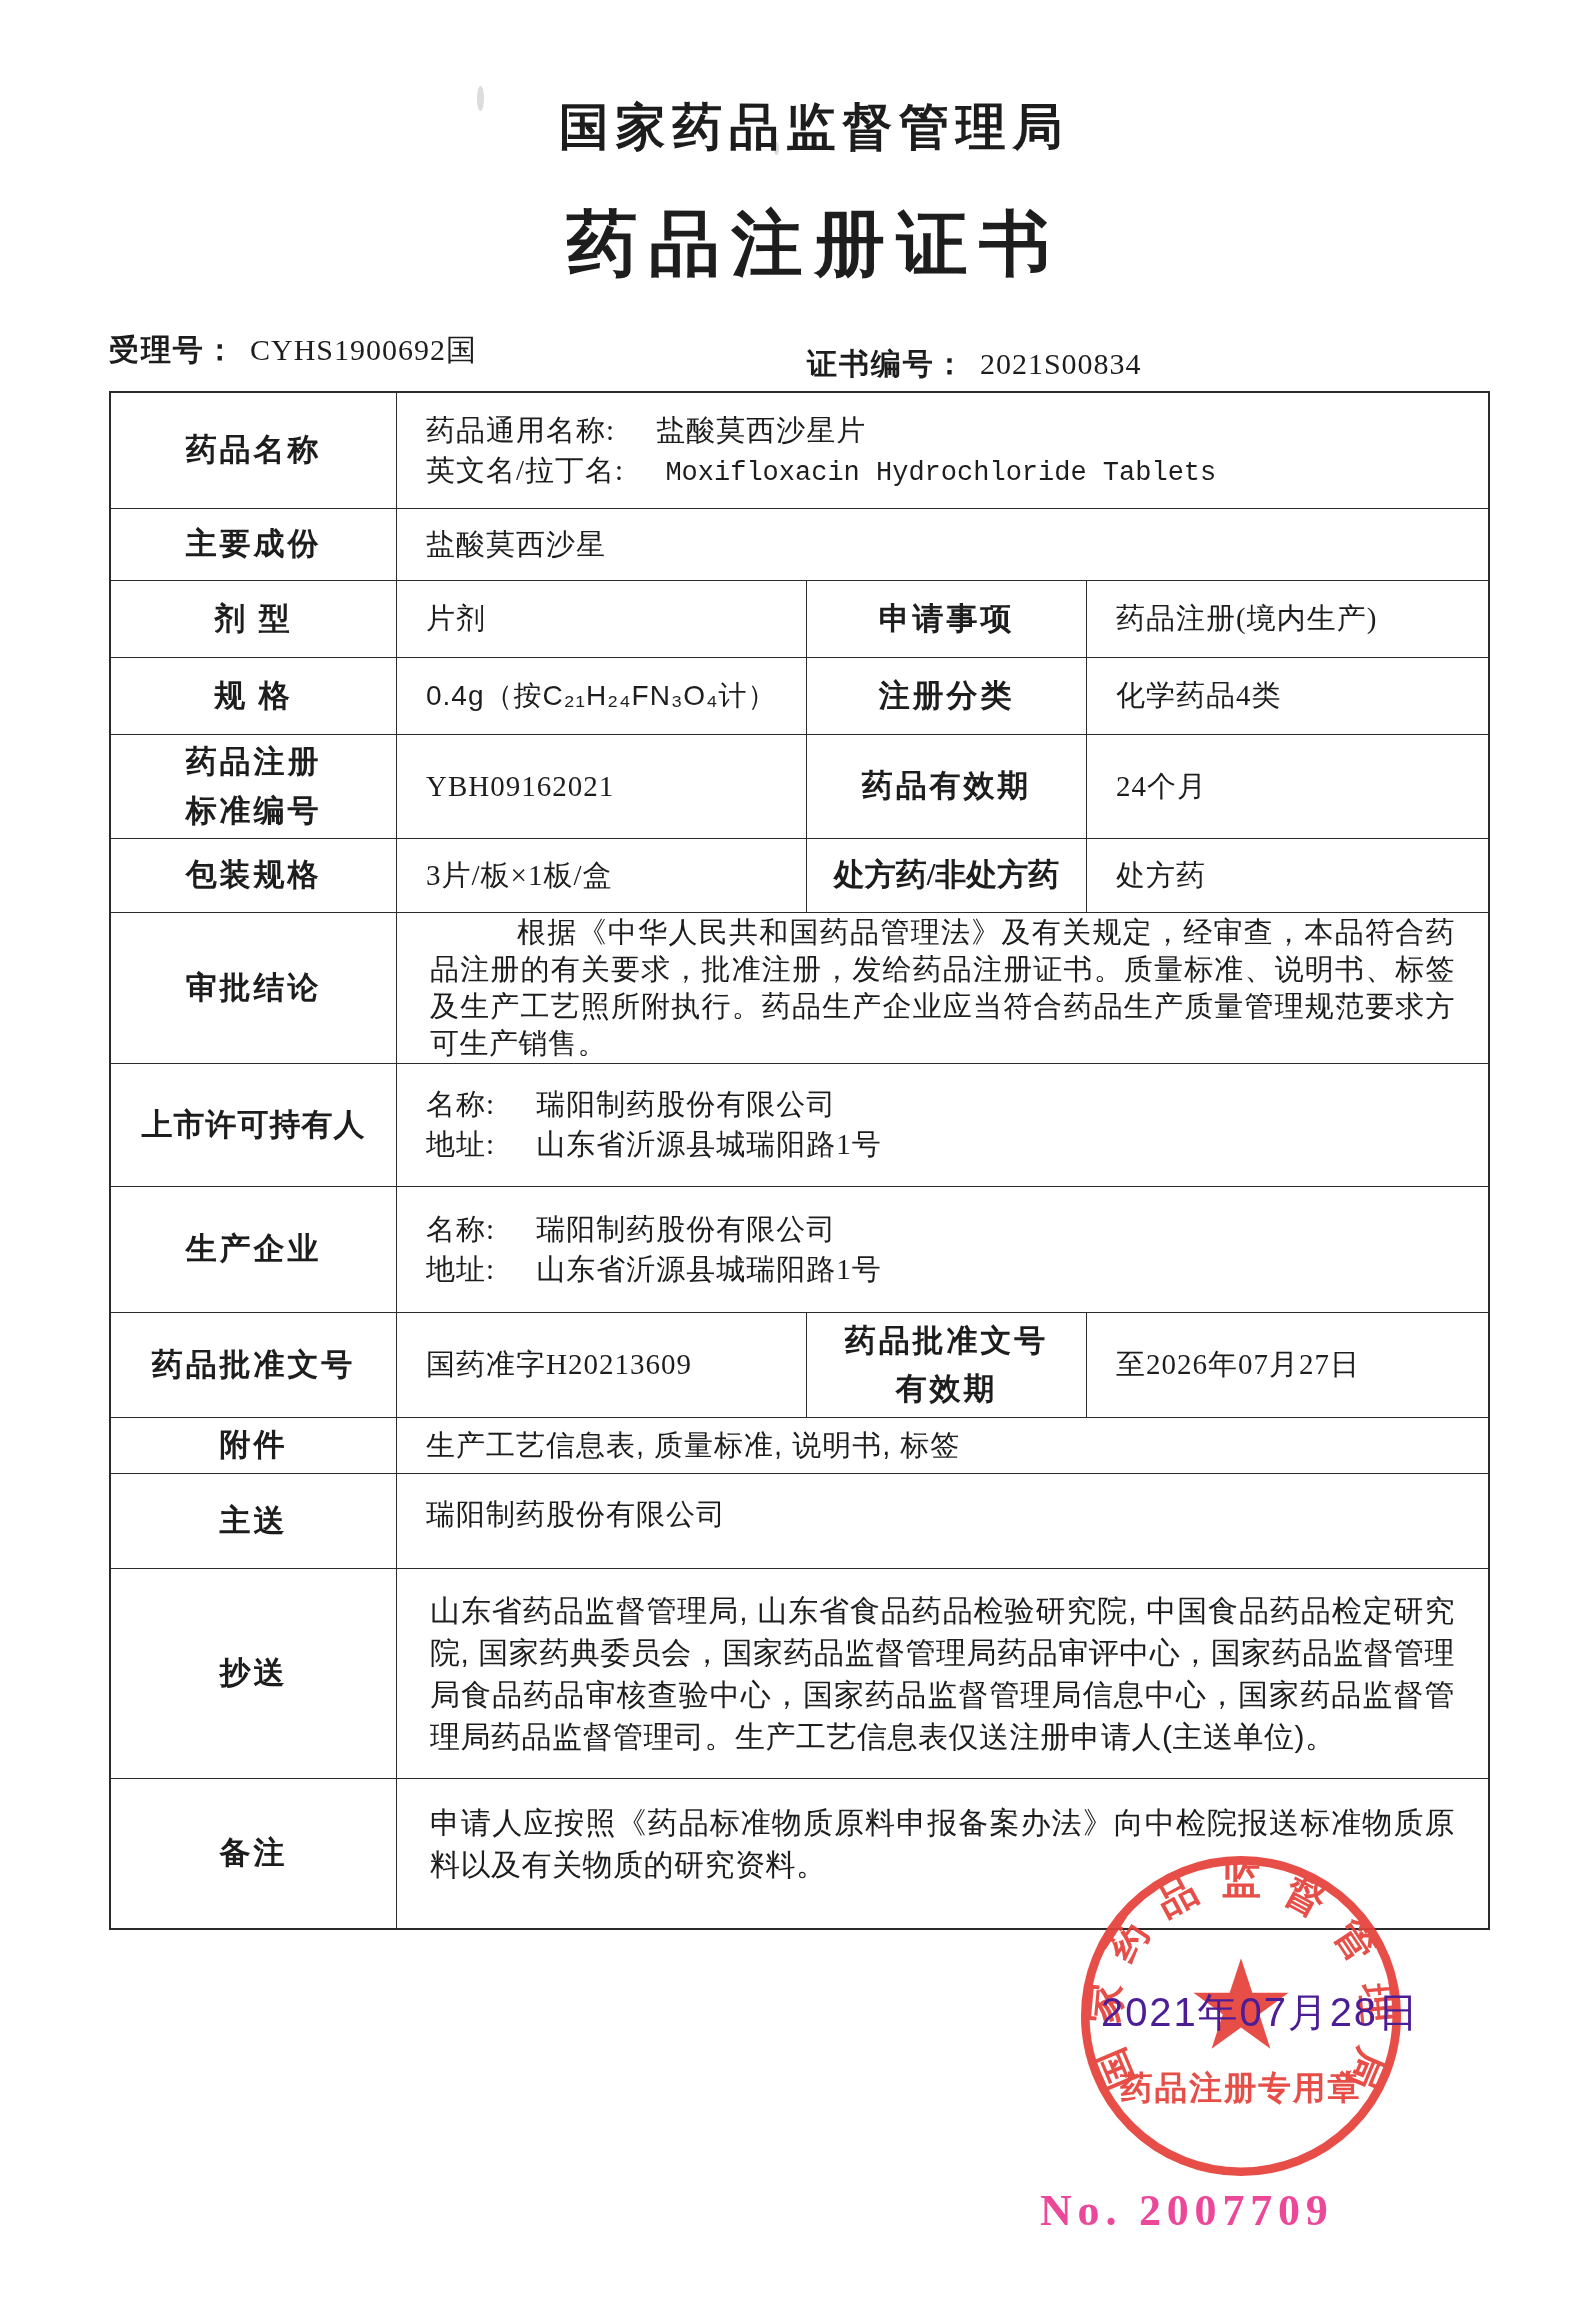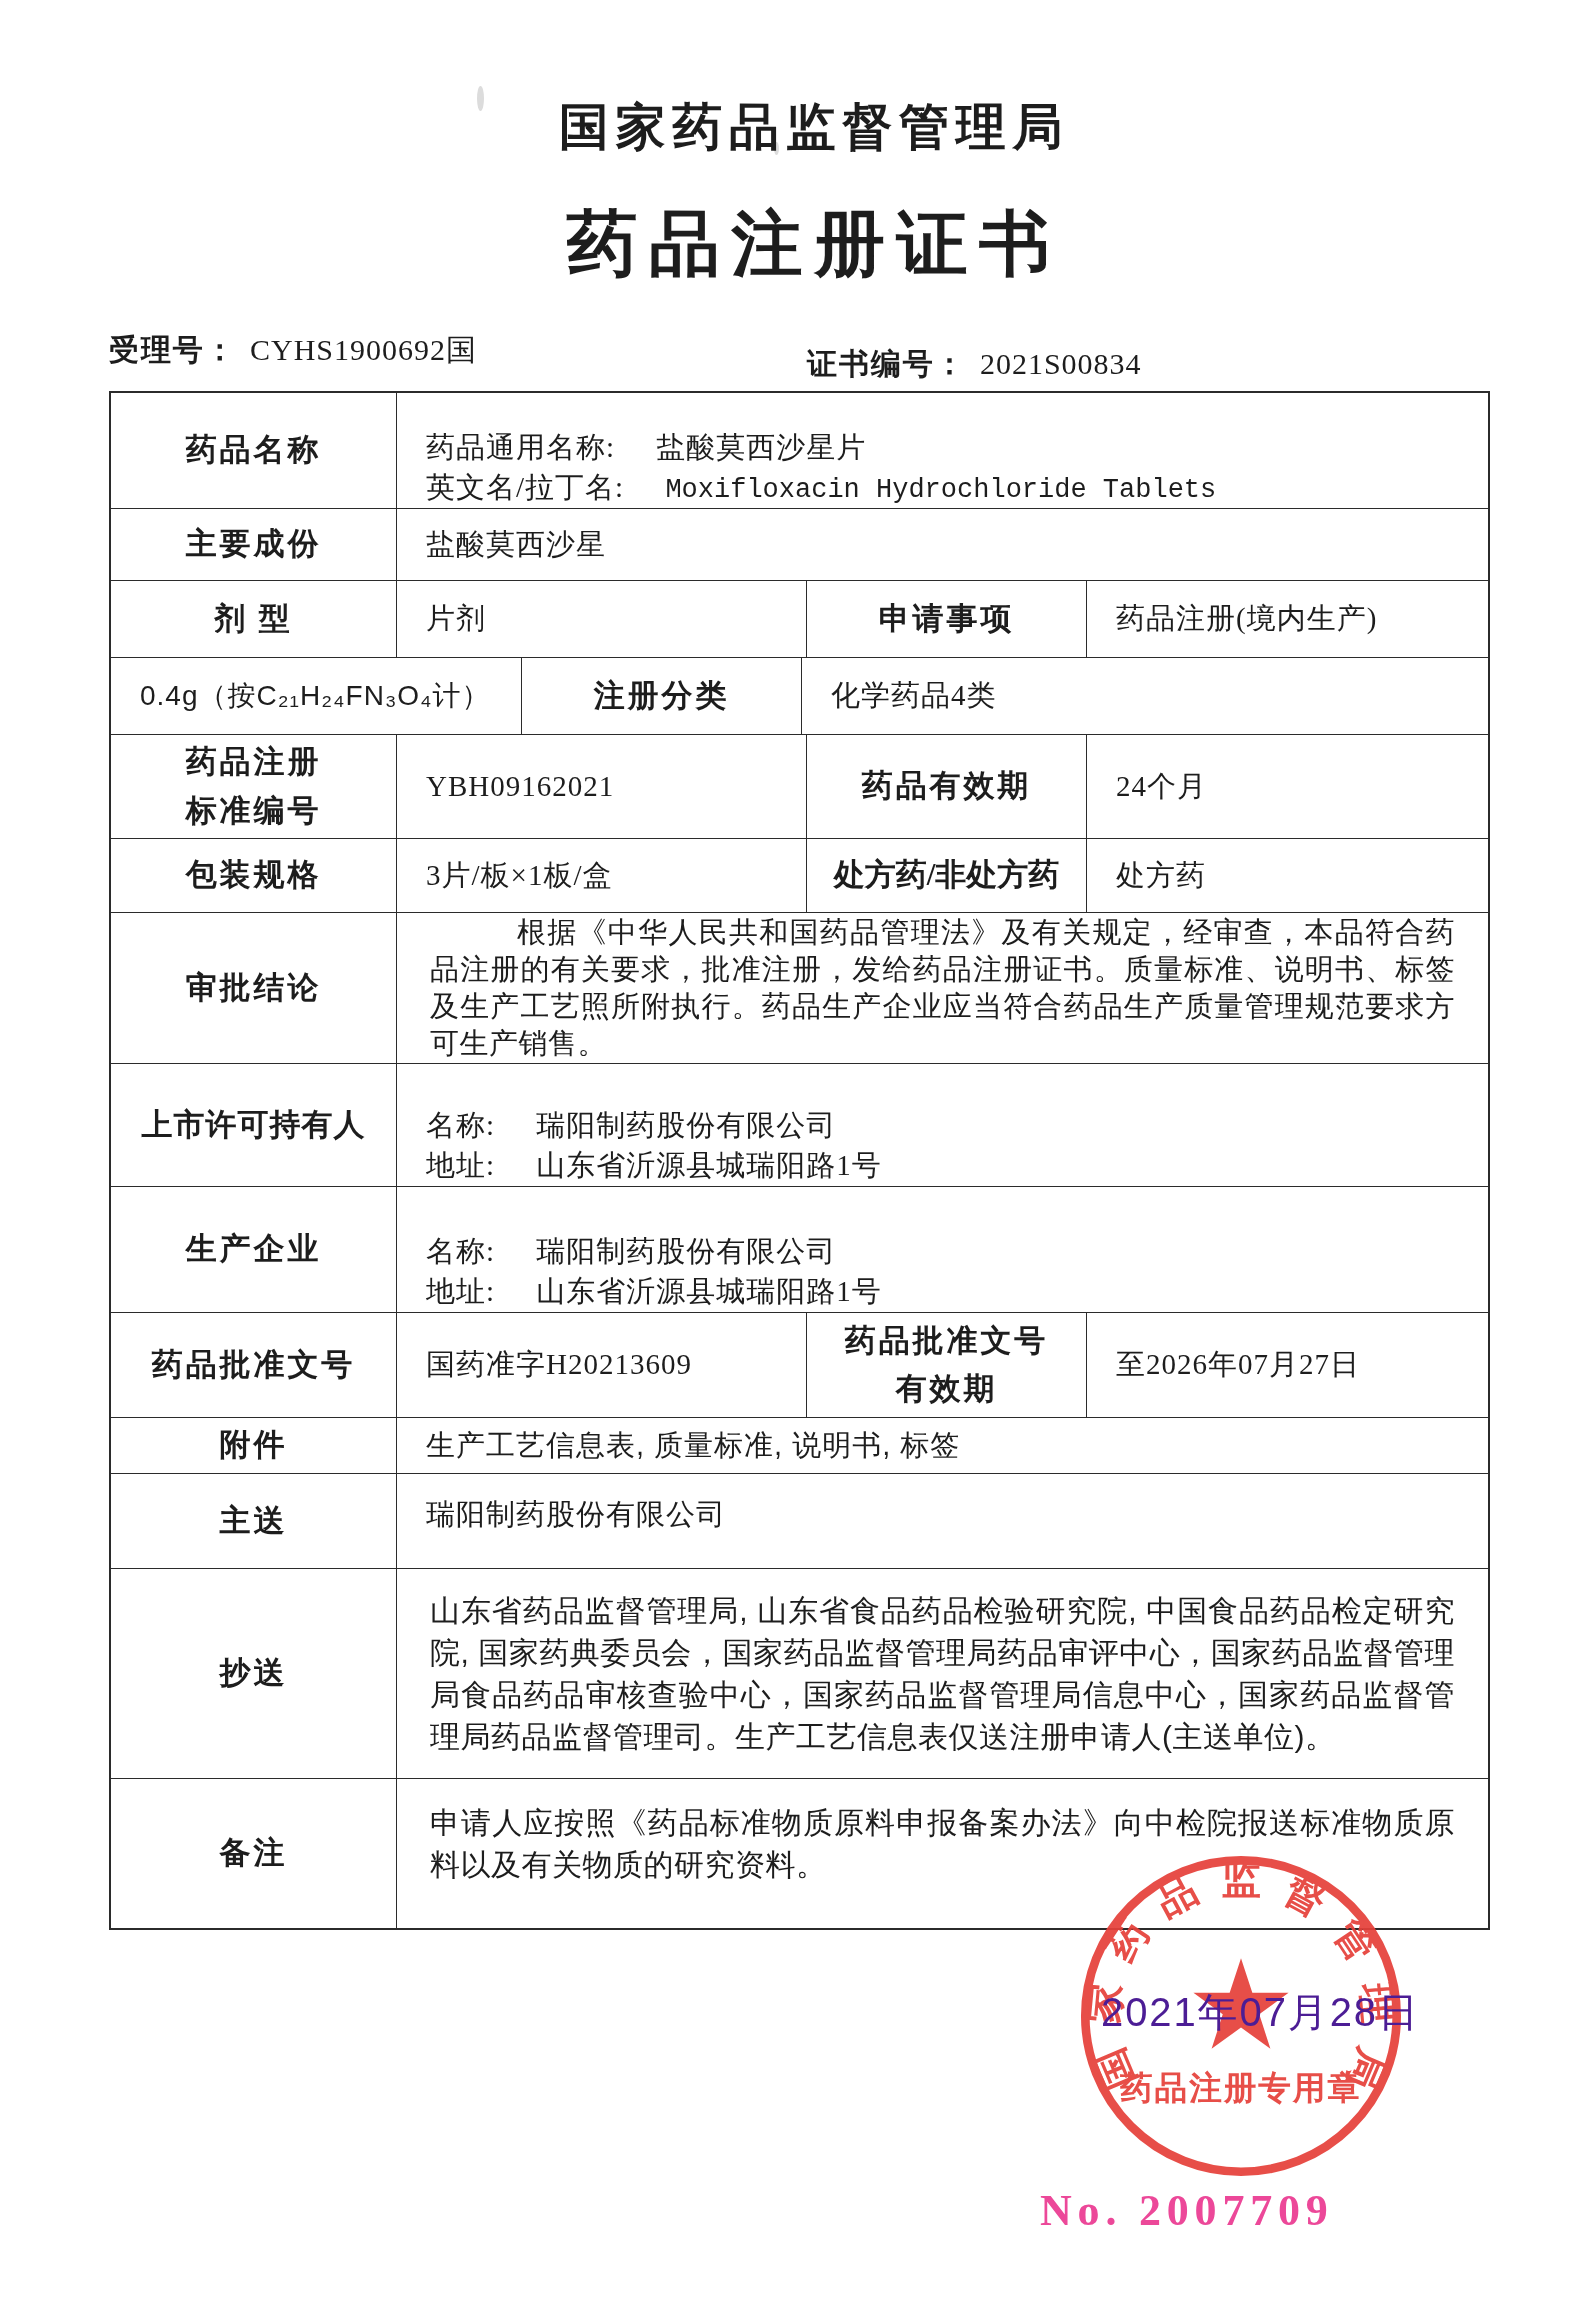--- a/index.html
+++ b/index.html
@@ -25,21 +25,21 @@
   .trow:first-child { border-top:none; }
   .cell { border-left:1.9px solid #2b2b2b; }
   .cell:first-child { border-left:none; }
   .c1 { width:285px; } .c2 { width:410px; } .c3 { width:280px; } .c4 { width:400px; flex:1; }
   .cmerge { flex:1; }
 
   .label-cell { display:flex; align-items:center; justify-content:center;
                 font-weight:bold; font-size:31px; letter-spacing:2.9px; text-align:center;
                 flex-direction:column; line-height:1.55; }
   .value-cell { display:flex; align-items:center; padding-left:29px; font-size:29px; letter-spacing:1px; }
-  .two-line   { display:flex; flex-direction:column; justify-content:flex-end; padding-left:29px;
+  .two-line   { display:flex; flex-direction:column; justify-content:center; padding-left:29px;
                 font-size:29px; letter-spacing:1px; }
   .pair-label { display:inline-block; }
   .pair-value { display:inline-block; margin-left:33px; }
   .latin { font-family:"Liberation Mono","DejaVu Sans Mono",monospace; font-size:27px; letter-spacing:0; }
 
   .para-cell { display:flex; align-items:center; padding:13.4px 33px 13.4px 33px; }
   .para { font-size:29px; line-height:37px; letter-spacing:0.5px; text-align:justify; }
   .indent3 { text-indent:3em; }
   .sans { font-family:"Liberation Sans","DejaVu Sans",sans-serif; }
   .cc-para { font-size:30px; line-height:42px; }
@@ -97,20 +97,21 @@
   </div>
 
   <div class="trow" style="height:77px">
     <div class="cell c1 label-cell">剂 型</div>
     <div class="cell c2 value-cell">片剂</div>
     <div class="cell c3 label-cell">申请事项</div>
     <div class="cell c4 value-cell">药品注册(境内生产)</div>
   </div>
 
   <div class="trow" style="height:77px">
+    <div class="cell c1 label-cell">规 格</div>
     <div class="cell c2 value-cell spec-val">0.4g（按C₂₁H₂₄FN₃O₄计）</div>
     <div class="cell c3 label-cell">注册分类</div>
     <div class="cell c4 value-cell">化学药品4类</div>
   </div>
 
   <div class="trow" style="height:104px">
     <div class="cell c1 label-cell">
       <div>药品注册</div>
       <div>标准编号</div>
     </div>

